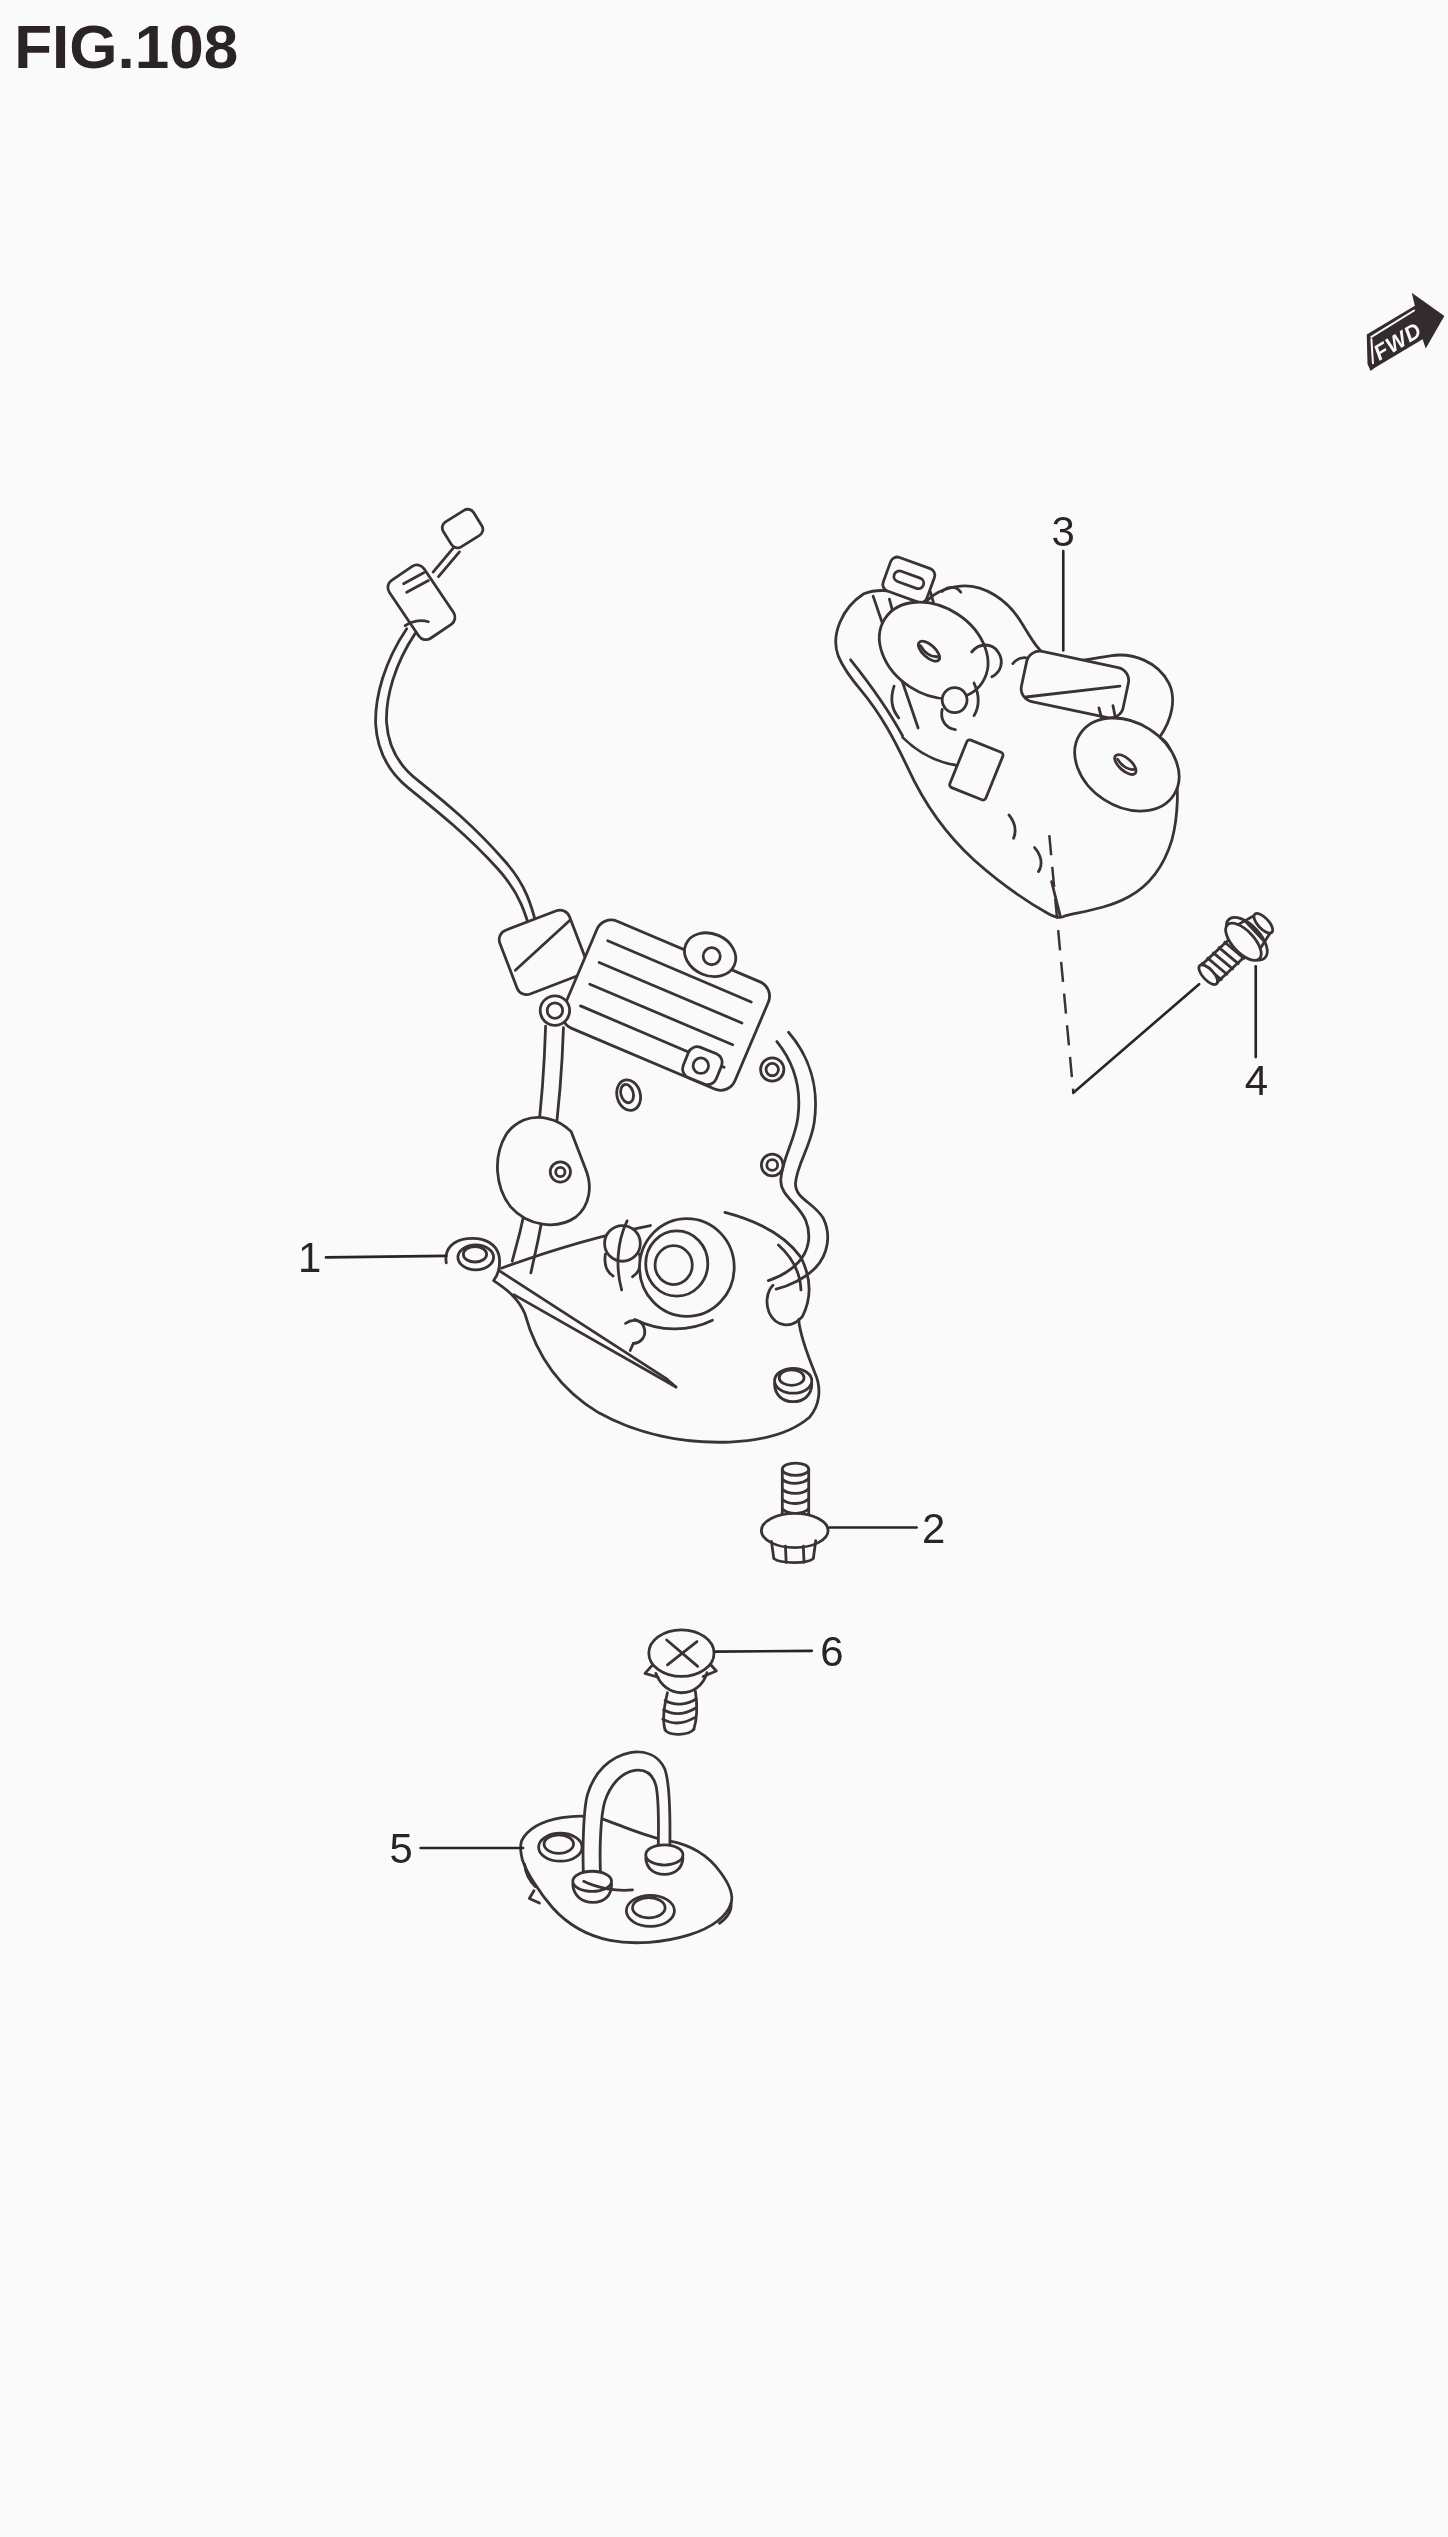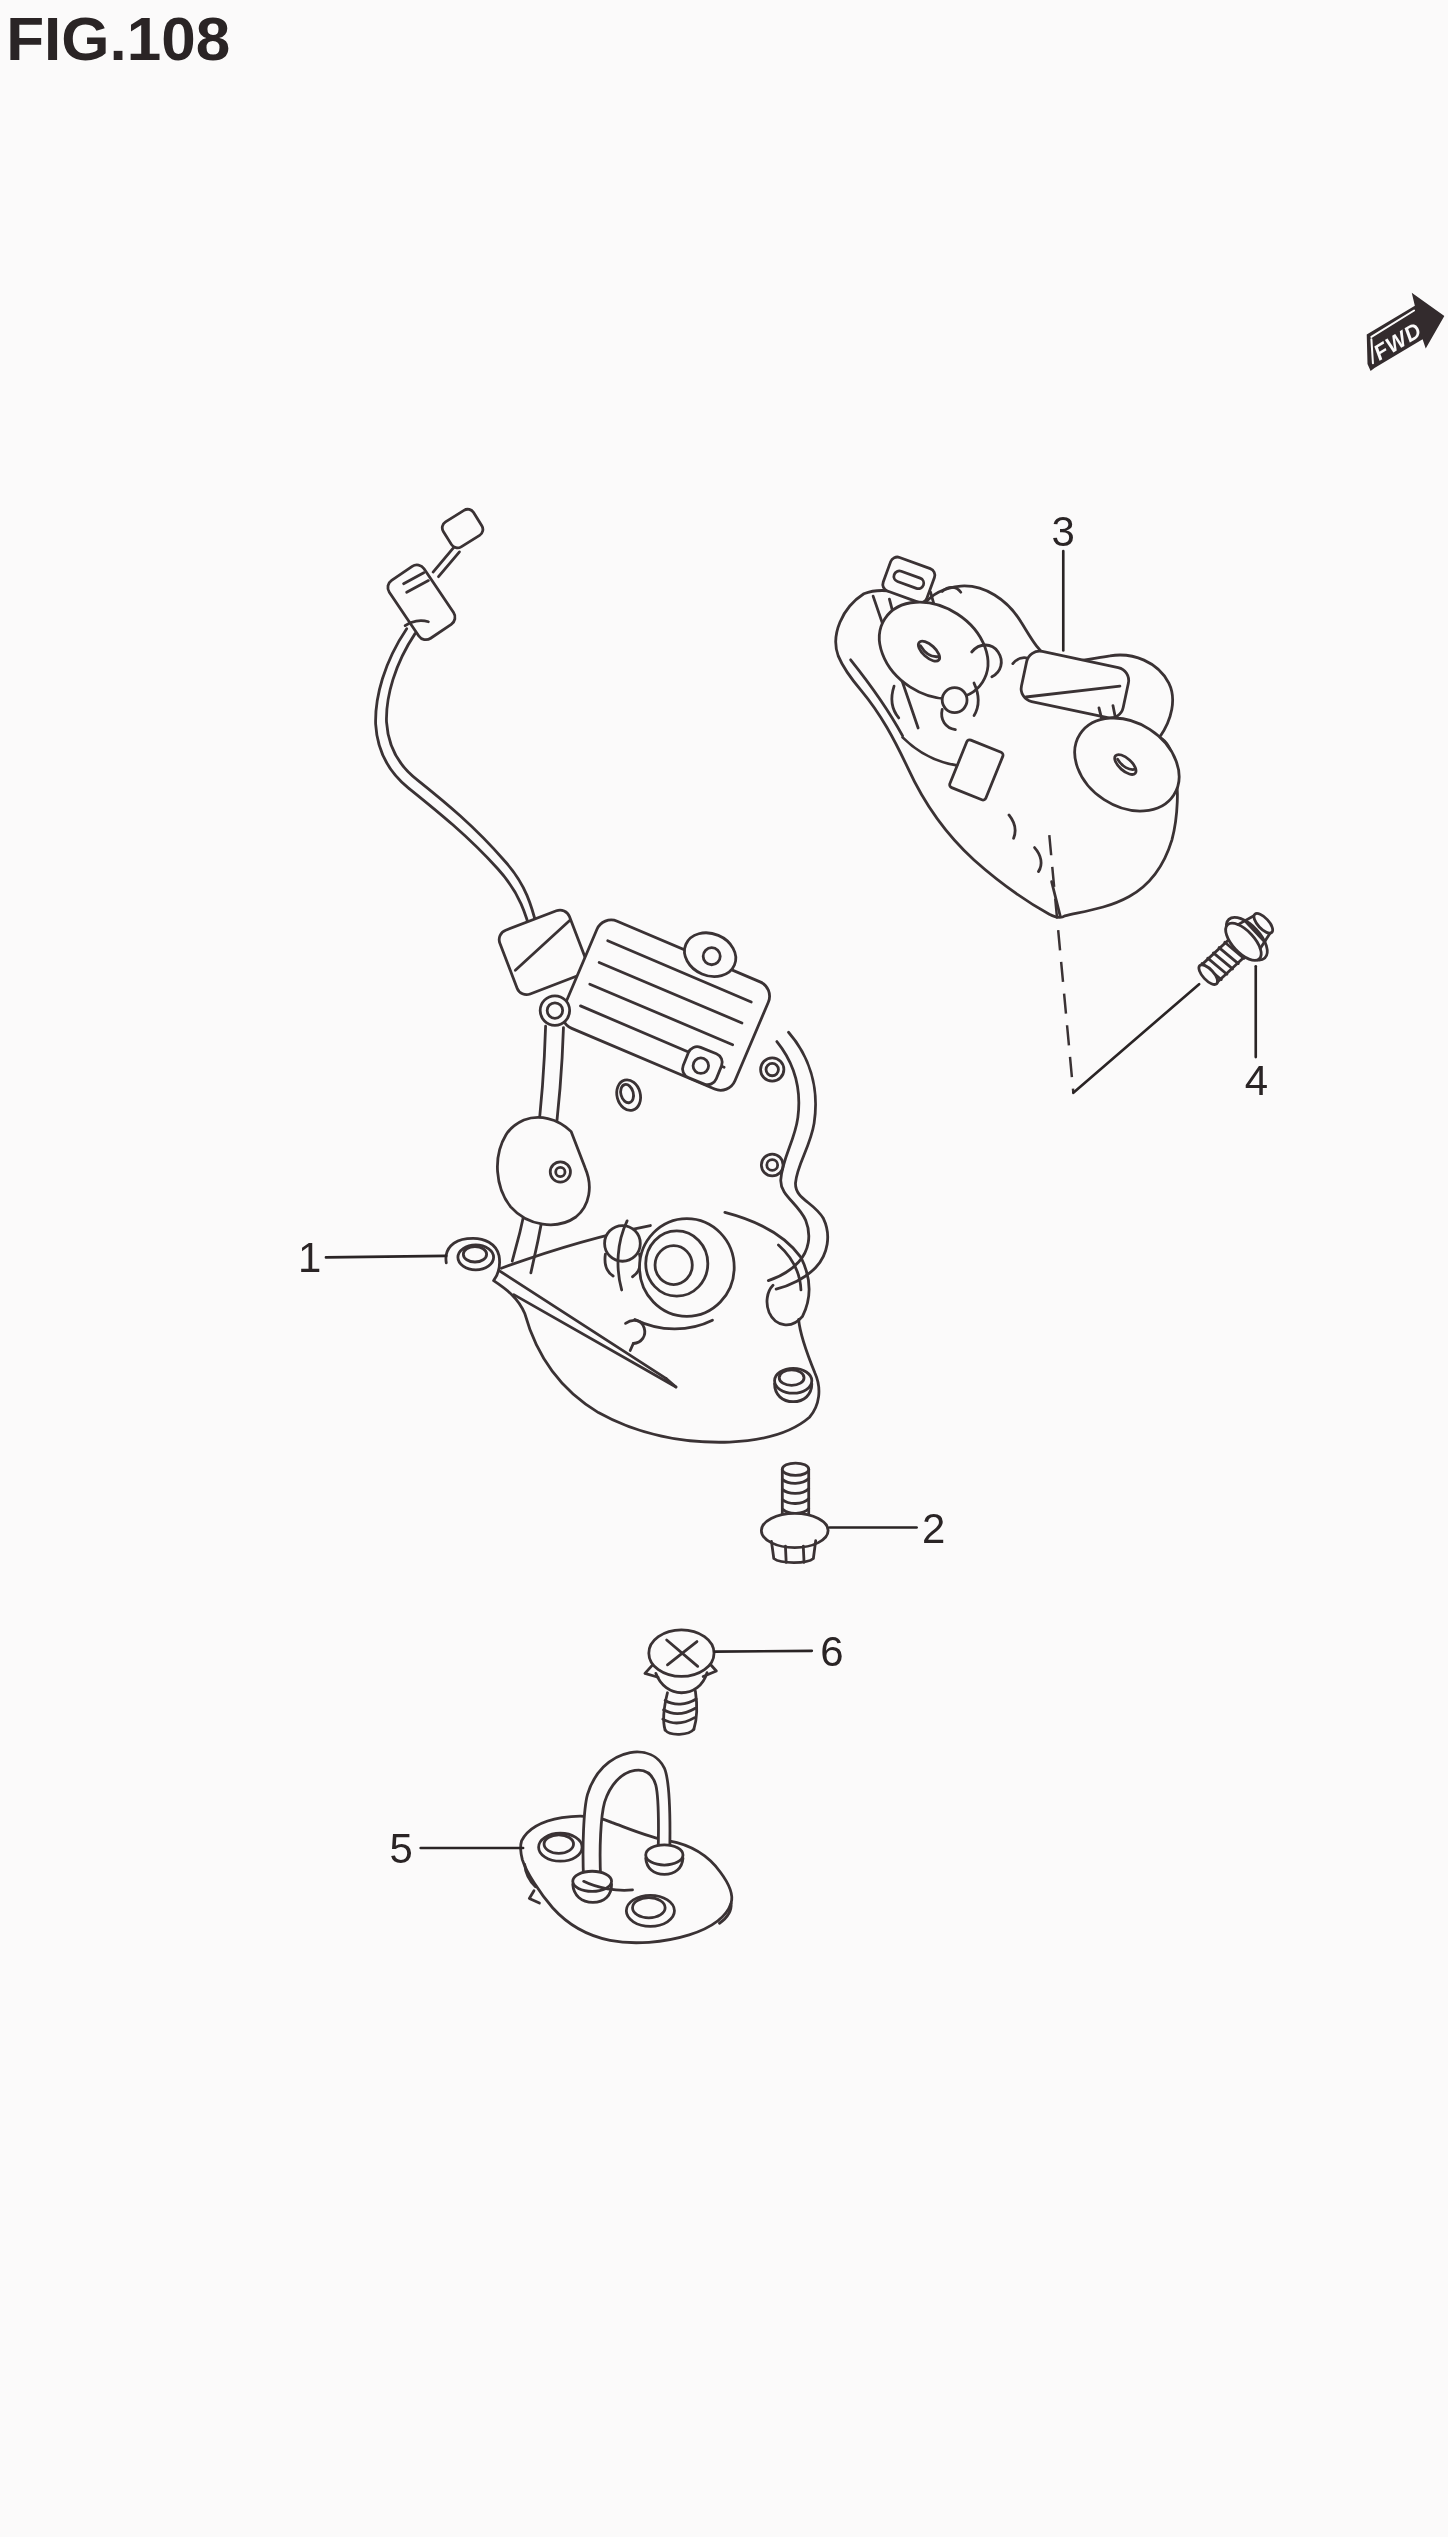--- a/index.html
+++ b/index.html
@@ -18,21 +18,21 @@
     font-family: "Liberation Sans", sans-serif;
   }
   .fig-title {
     position: absolute;
     left: 6.2px;
     top: 3.1px;
     font-size: 62px;
     font-weight: 600;
     letter-spacing: 0px;
     color: var(--label);
-    margin: 0;
+    margin: 8px;
   }
   .footer {
     position: absolute;
     left: 9.3px;
     top: 2435px;
     color: var(--label);
     font-size: 36px;
     line-height: 49px;
     white-space: pre;
   }

